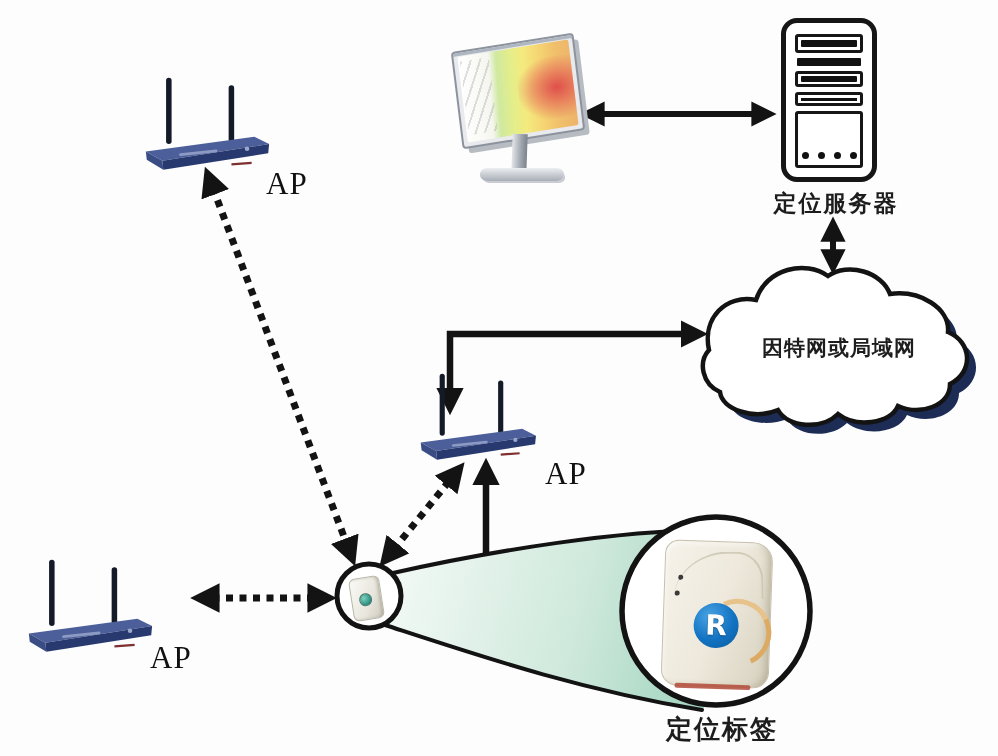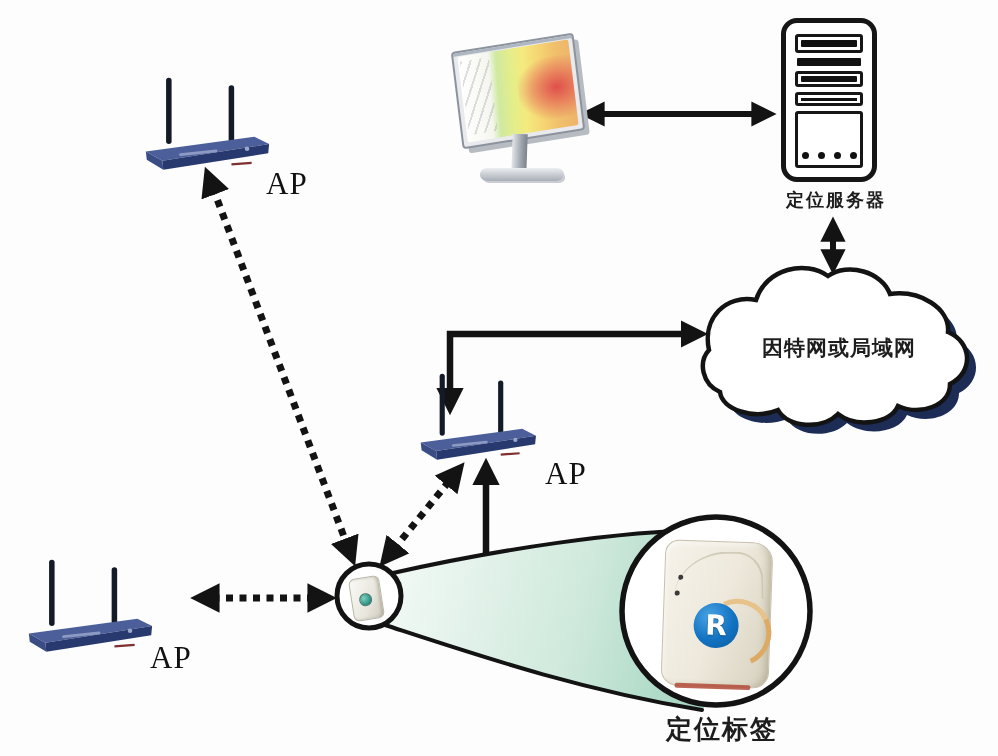--- a/index.html
+++ b/index.html
@@ -166,17 +166,17 @@
     <div class="pd1"></div>
     <div class="pd2"></div>
     <div class="logo-arc"></div>
     <div class="logo">R</div>
     <div class="redline"></div>
   </div>
 
   <div class="lbl lbl-ap" style="left:266px;top:134px;">AP</div>
   <div class="lbl lbl-ap" style="left:545px;top:424px;">AP</div>
   <div class="lbl lbl-ap" style="left:150px;top:608px;">AP</div>
-  <div class="lbl lbl-cn" style="left:770px;top:188px;width:132px;font-size:18px;letter-spacing:2px;">定位服务器</div>
+  <div class="lbl lbl-cn" style="left:770px;top:188px;width:132px;font-size:23px;letter-spacing:2px;">定位服务器</div>
   <div class="lbl lbl-cn" style="left:756px;top:334px;width:166px;font-size:21px;letter-spacing:1px;">因特网或局域网</div>
   <div class="lbl lbl-cn" style="left:657px;top:712px;width:130px;font-size:26px;letter-spacing:2px;">定位标签</div>
 
 </div>
 
 </body></html>

